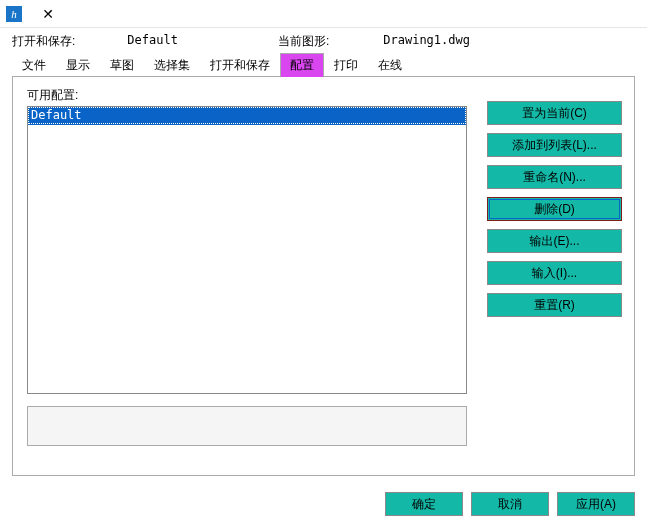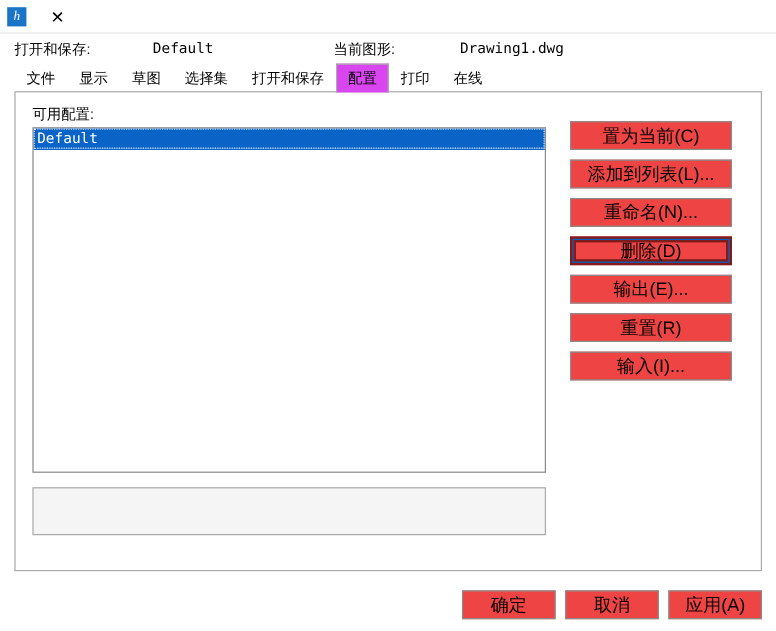--- a/index.html
+++ b/index.html
@@ -62,21 +62,21 @@
   }
   .tab.active {
     border-color: #aaa;
     background: #d946ef;
     z-index: 2;
   }
   .tab-panel {
     margin: 0 12px 8px 12px;
     border: 1px solid #aaa;
     height: 400px;
-    padding: 10px 24px 12px 14px;
+    padding: 10px 12px 12px 14px;
     position: relative;
   }
   .panel-inner {
     display: flex;
     gap: 20px;
     height: 100%;
   }
   .left-col { flex: 1; display: flex; flex-direction: column; }
   .list-label { margin-bottom: 2px; }
   .listbox {
@@ -107,30 +107,30 @@
   .right-col {
     width: 135px;
     display: flex;
     flex-direction: column;
     gap: 8px;
     padding-top: 14px;
   }
   .btn {
     height: 24px;
     border: 1px solid #8a8a8a;
-    background: #ef4444;
+    background: #14b8a6;
     display: flex;
     align-items: center;
     justify-content: center;
-    font-size: 15px;
+    font-size: 12px;
     cursor: default;
     font-family: SimSun, "Microsoft YaHei", sans-serif;
   }
   .btn.focus {
-    border: 5px solid #7f1d1d;
+    border: 1px solid #7f1d1d;
     outline: 1px solid #0a64c8;
     outline-offset: -3px;
   }
   .bottom-buttons {
     position: absolute;
     right: 12px;
     bottom: 10px;
     display: flex;
     gap: 8px;
     justify-content: space-between;
@@ -171,22 +171,22 @@
         <div class="list-item selected">Default</div>
       </div>
       <div class="desc-box"></div>
     </div>
     <div class="right-col">
       <div class="btn">置为当前(C)</div>
       <div class="btn">添加到列表(L)...</div>
       <div class="btn">重命名(N)...</div>
       <div class="btn focus">删除(D)</div>
       <div class="btn">输出(E)...</div>
+      <div class="btn">输入(I)...</div>
       <div class="btn">重置(R)</div>
-      <div class="btn">输入(I)...</div>
     </div>
   </div>
 </div>
 
 <div class="bottom-buttons">
   <div class="btn">确定</div>
   <div class="btn">取消</div>
   <div class="btn">应用(A)</div>
 </div>
 

